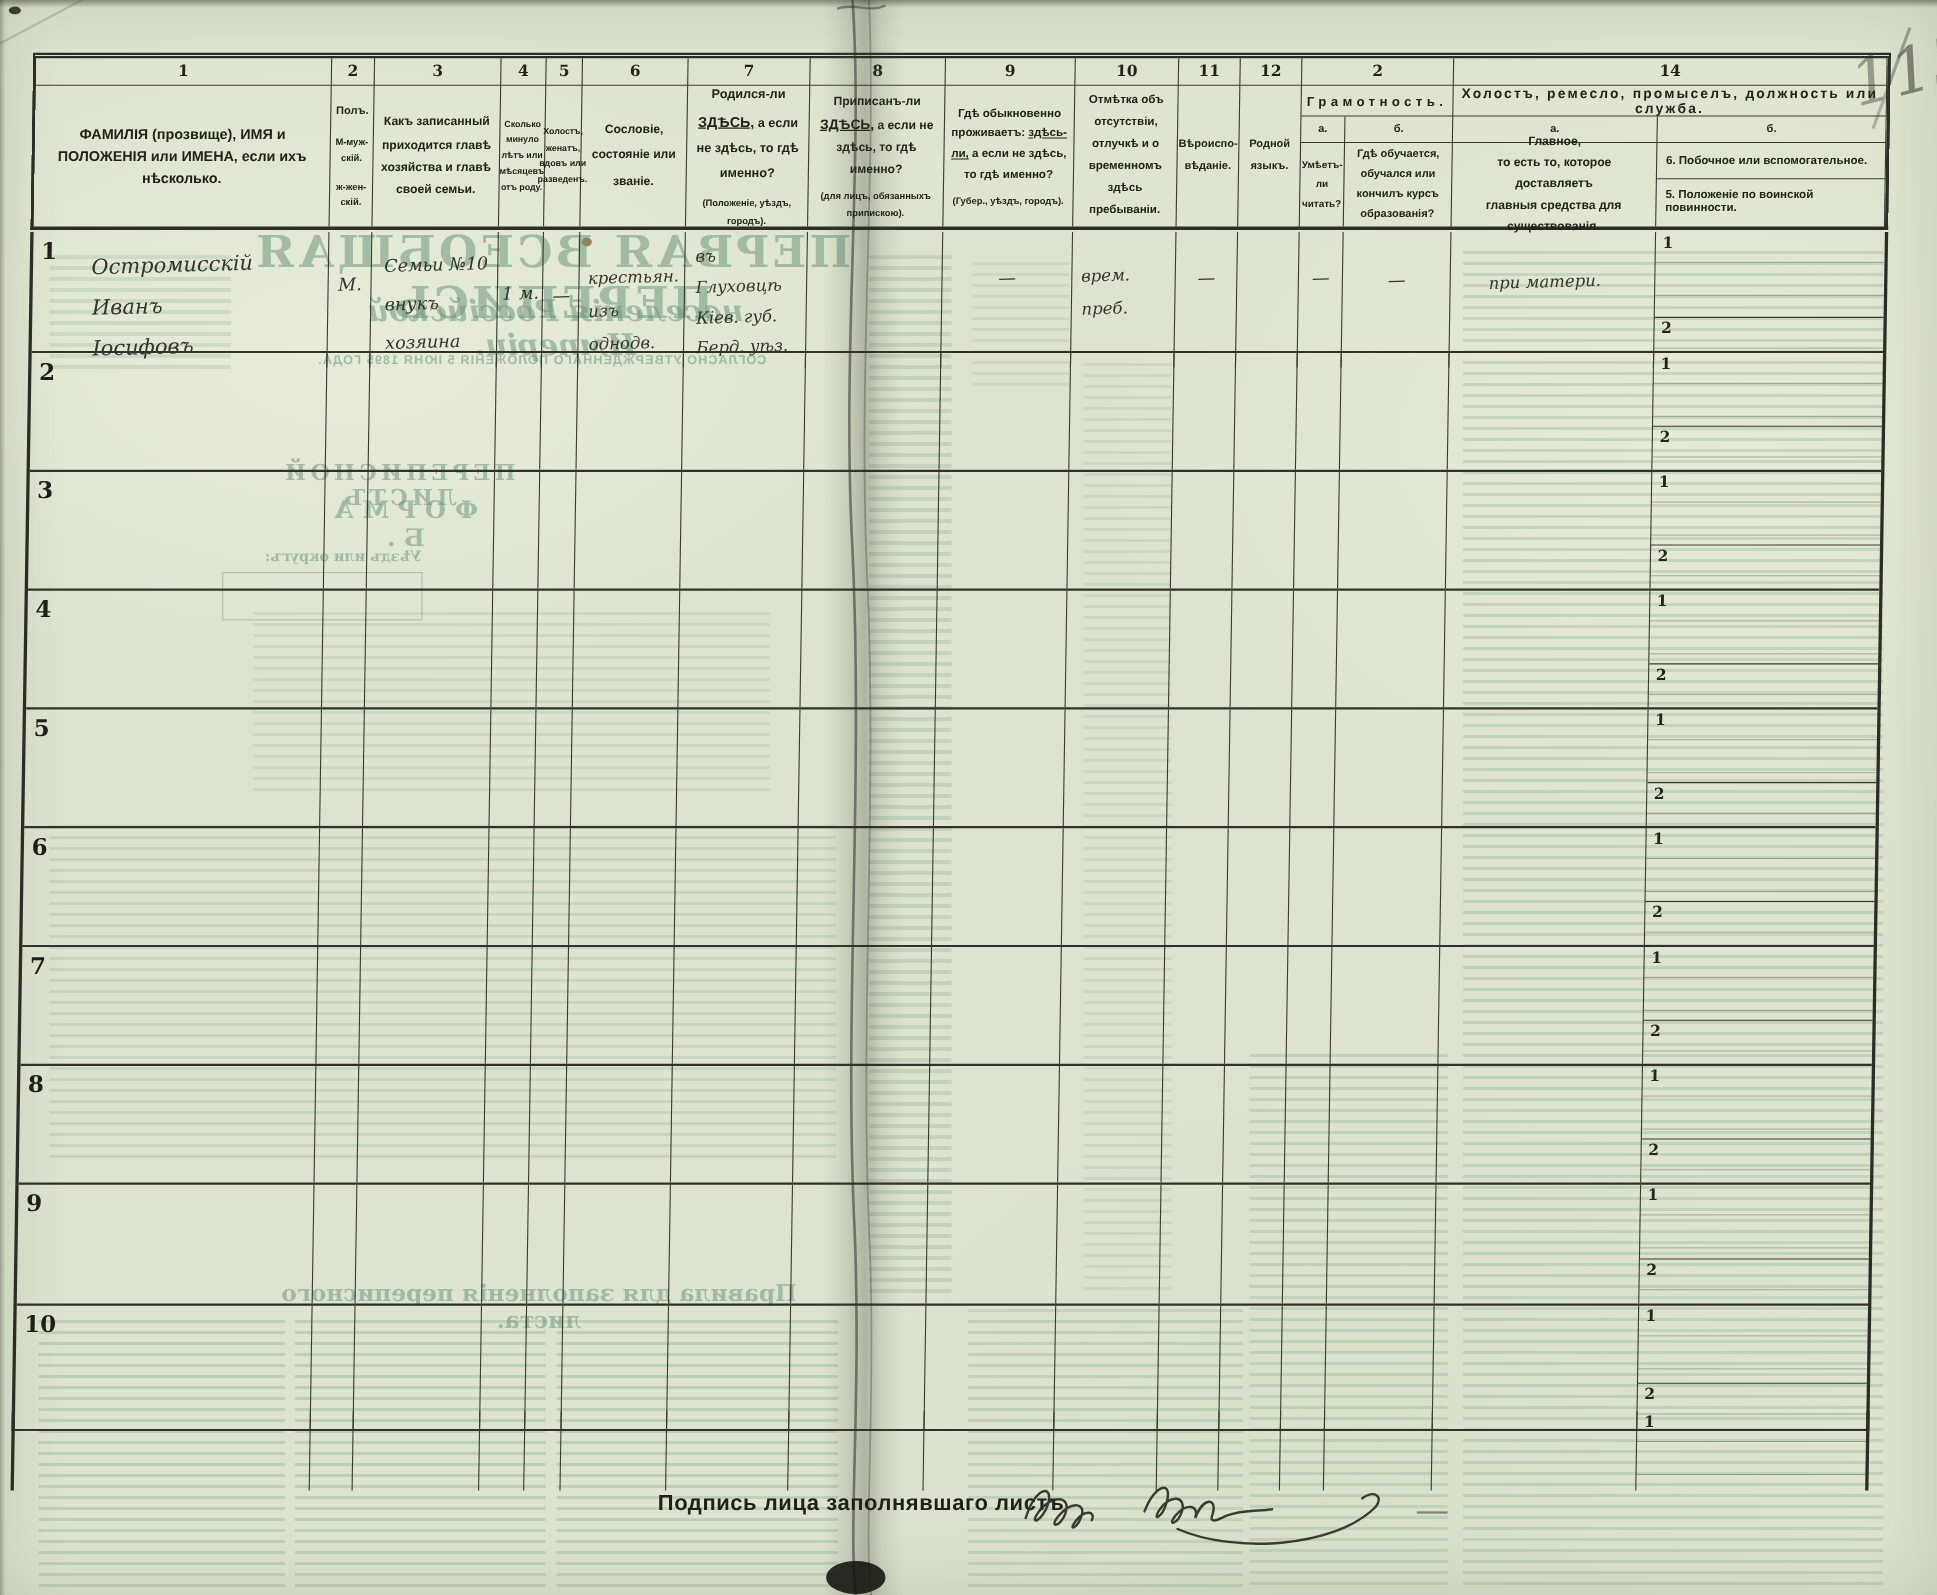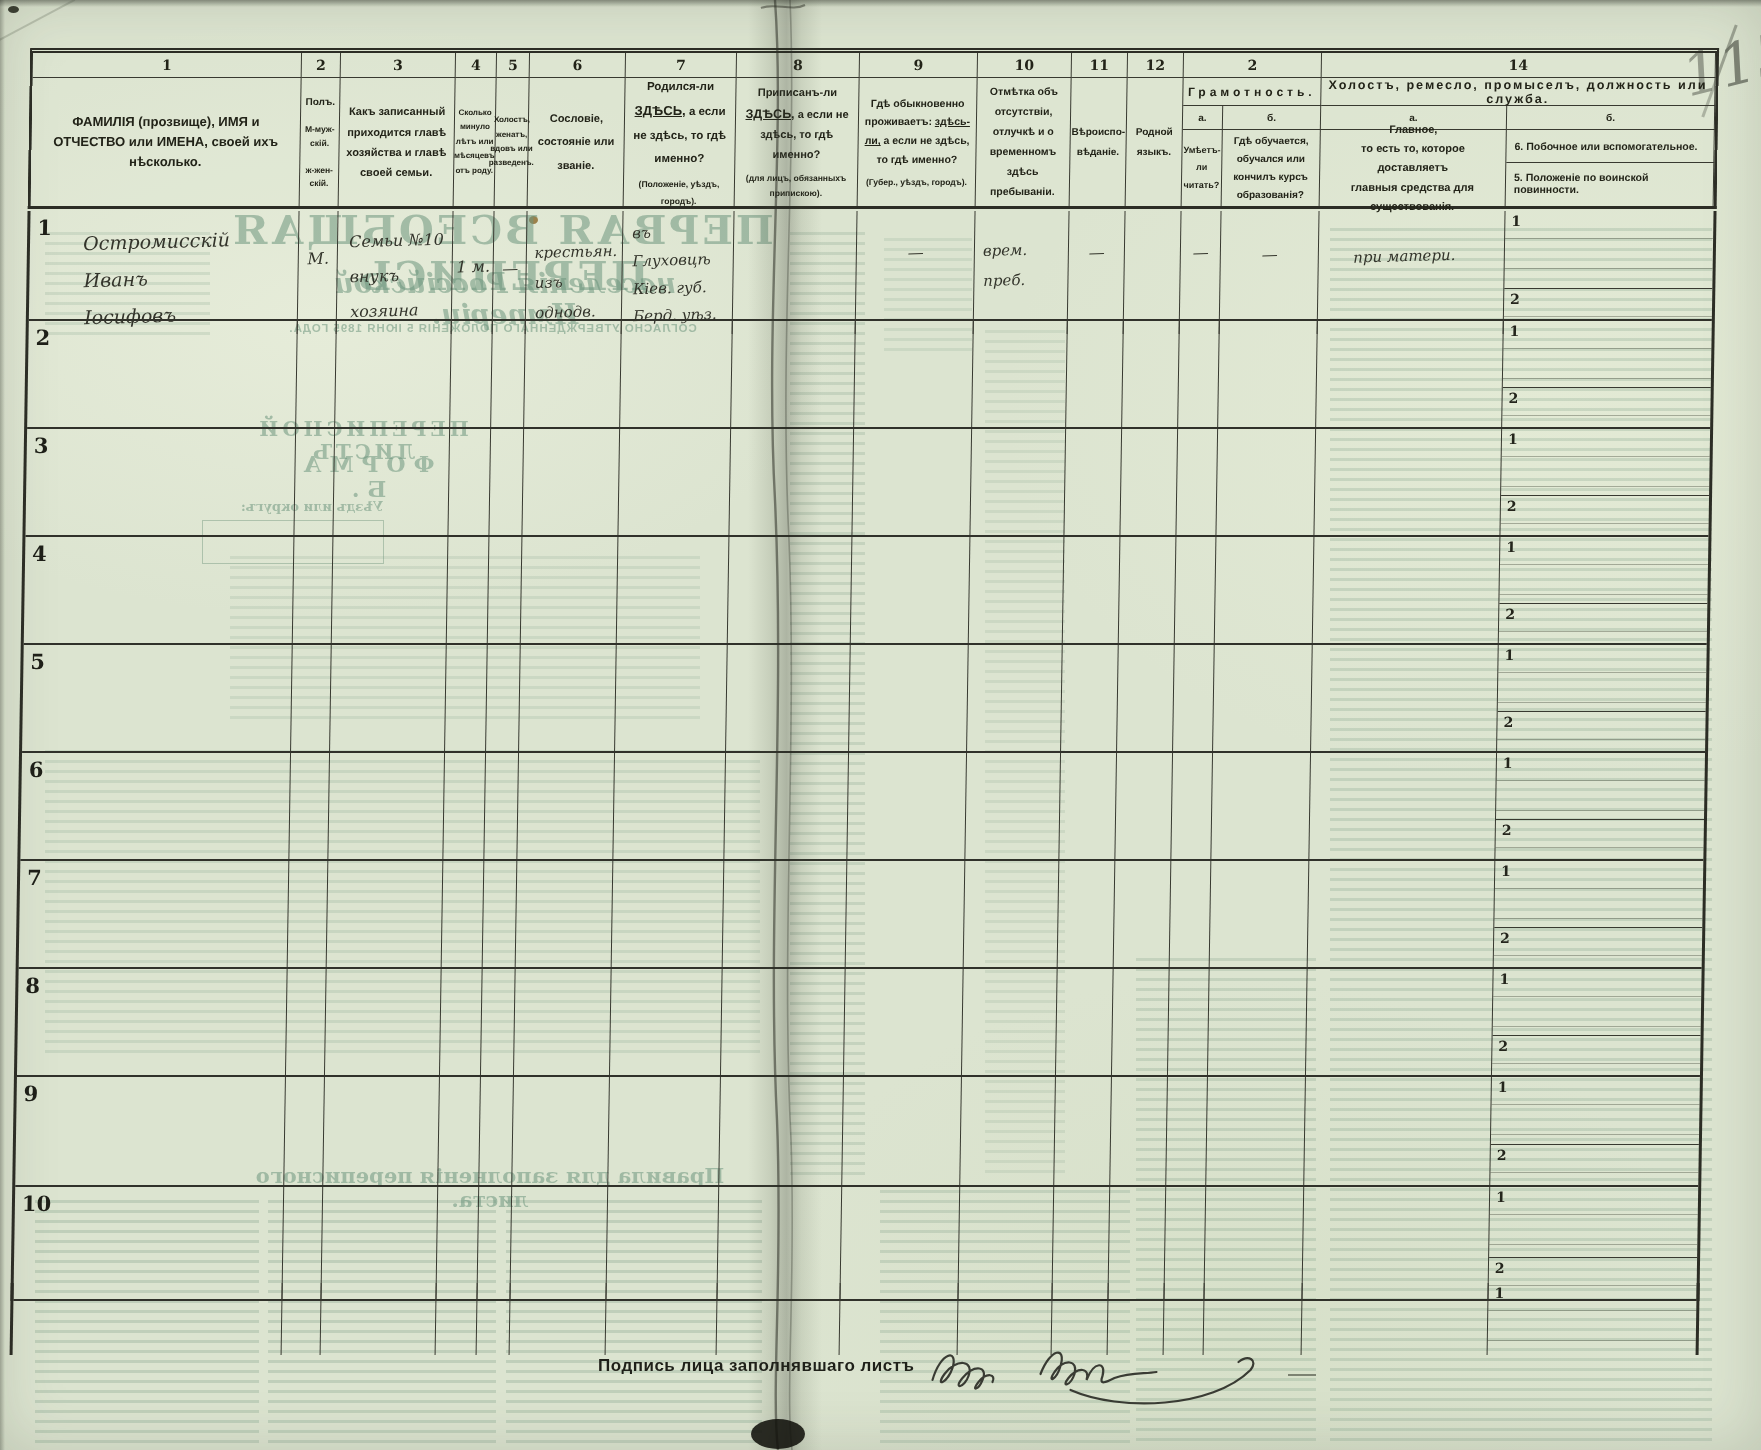--- a/index.html
+++ b/index.html
@@ -59,21 +59,21 @@
   .sub{position:relative;box-sizing:border-box;
     background-image:linear-gradient(rgba(60,65,50,.38) 1.2px,rgba(0,0,0,0) 1.2px);
     background-size:100% 30px;background-position:0 27px;}
   .sub1{height:63%;border-bottom:1.6px solid #383930;}
   .sub2{height:37%;}
   .subnum{position:absolute;top:2px;left:6px;font-family:"DejaVu Serif",serif;font-weight:bold;font-size:14px;color:#24251c;}
   
   .foldband{left:748px;top:0;width:74px;height:1450px;
     background:linear-gradient(90deg,rgba(0,0,0,0),rgba(70,80,60,.14) 30%,rgba(40,45,35,.26) 52%,rgba(70,80,60,.12) 72%,rgba(0,0,0,0));}
   
-  .sig-label{font-weight:bold;font-size:17px;letter-spacing:.5px;color:#1f2019;}
+  .sig-label{font-weight:bold;font-size:20px;letter-spacing:.5px;color:#1f2019;}
   .sigsvg path{fill:none;stroke:#2d2e27;stroke-width:2.2;stroke-linecap:round;opacity:.92;}
   .pencil{font-family:"DejaVu Serif",serif;font-style:italic;font-size:58px;color:rgba(100,105,92,.8);
     transform:rotate(-14deg);}
   .pencil-line{width:3px;height:98px;background:rgba(100,105,92,.55);transform:rotate(20deg);}
   .dash{height:2px;background:rgba(50,52,42,.55);}
 </style>
 </head>
 <body>
 
 <div id="page">
@@ -122,21 +122,21 @@
       <div class="h hn" style="grid-column:7;grid-row:1;">7</div>
       <div class="h hn" style="grid-column:8;grid-row:1;">8</div>
       <div class="h hn" style="grid-column:9;grid-row:1;">9</div>
       <div class="h hn" style="grid-column:10;grid-row:1;">10</div>
       <div class="h hn" style="grid-column:11;grid-row:1;">11</div>
       <div class="h hn" style="grid-column:12;grid-row:1;">12</div>
       <div class="h hn" style="grid-column:13/15;grid-row:1;">2</div>
       <div class="h hn" style="grid-column:15/17;grid-row:1;">14</div>
 
       <div class="h hlbl nob" style="grid-column:1;grid-row:2/6;font-size:13px;padding:4px 12px;">
-        <span>ФАМИЛІЯ (прозвище), ИМЯ и ОТЧЕСТВО или ИМЕНА, своей ихъ нѣсколько.</span>
+        <span>ФАМИЛІЯ (прозвище), ИМЯ и ПОЛОЖЕНІЯ или ИМЕНА, если ихъ нѣсколько.</span>
       </div>
       <div class="h hlbl nob" style="grid-column:2;grid-row:2/6;font-size:8.5px;">
         <span style="font-size:10px;">Полъ.</span>
         <span style="margin-top:14px;">М-муж-скій.</span>
         <span style="margin-top:14px;">ж-жен-скій.</span>
       </div>
       <div class="h hlbl nob" style="grid-column:3;grid-row:2/6;font-size:11px;line-height:1.85;">Какъ записанный приходится главѣ хозяйства и главѣ своей семьи.</div>
       <div class="h hlbl nob" style="grid-column:4;grid-row:2/6;font-size:8px;line-height:1.8;">Сколько минуло лѣтъ или мѣсяцевъ отъ роду.</div>
       <div class="h hlbl nob" style="grid-column:5;grid-row:2/6;font-size:8px;line-height:1.8;">Холостъ, женатъ, вдовъ или разведенъ.</div>
       <div class="h hlbl nob" style="grid-column:6;grid-row:2/6;font-size:11px;line-height:2.1;">Сословіе, состояніе или званіе.</div>

